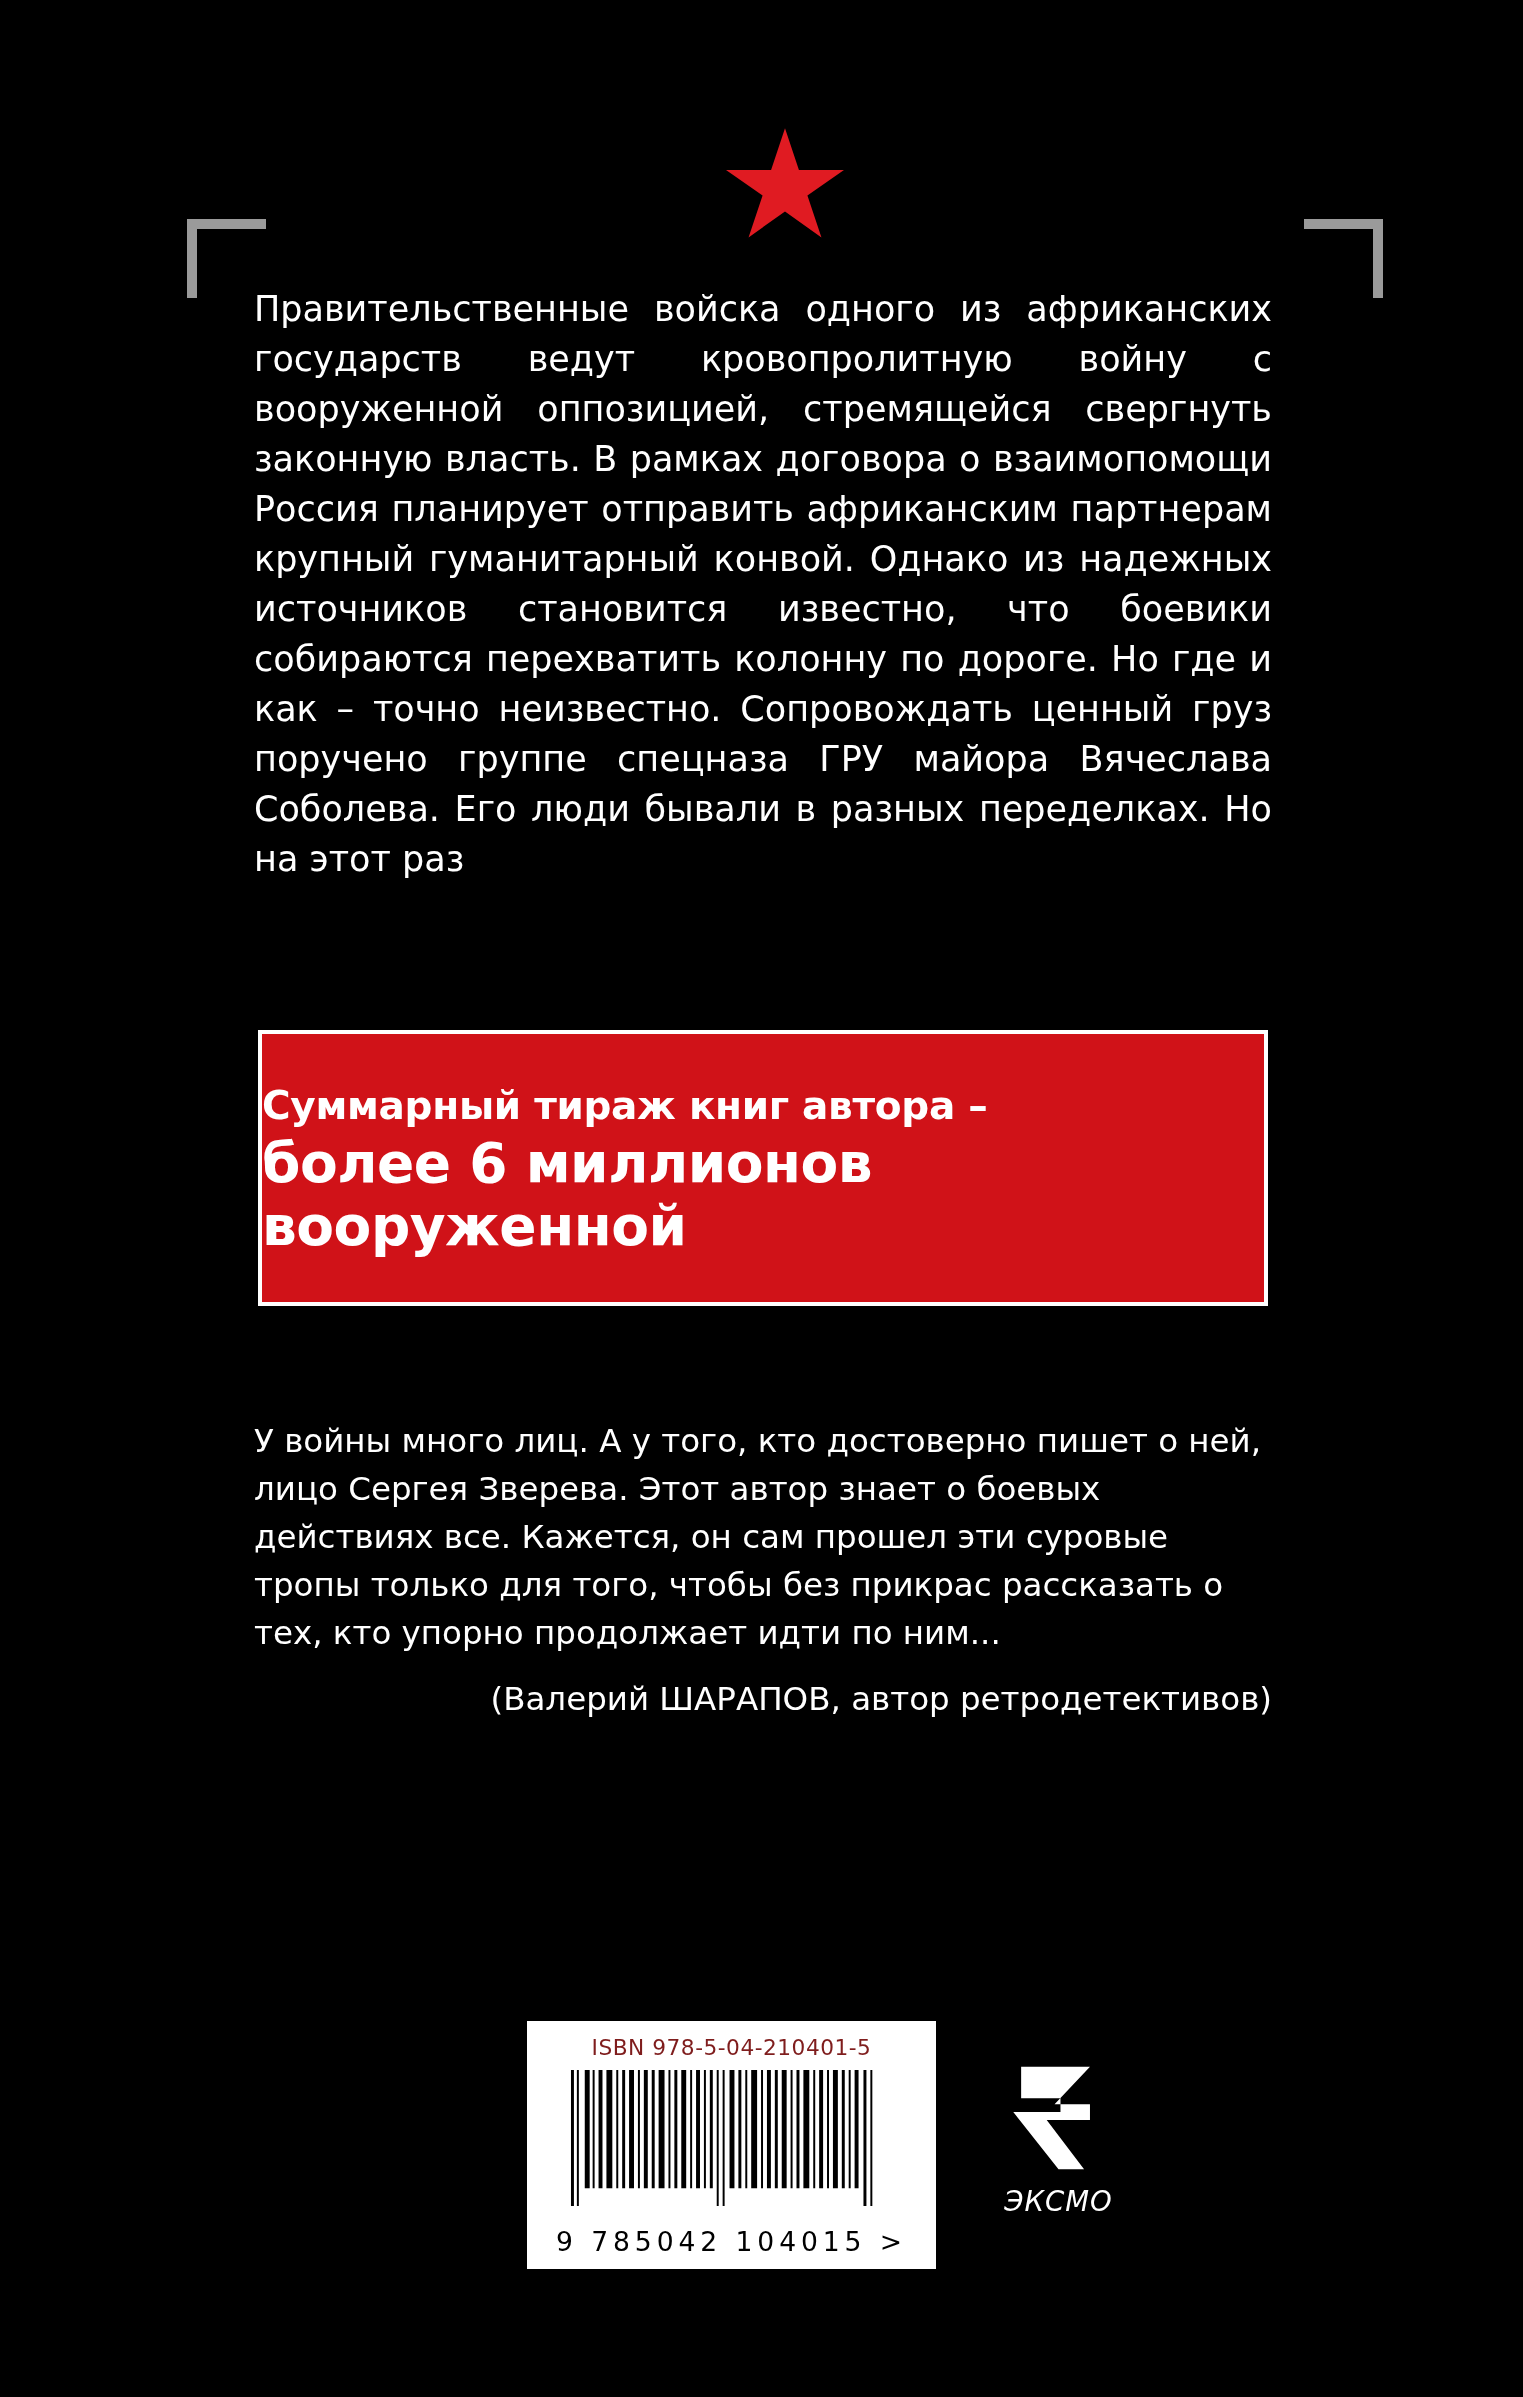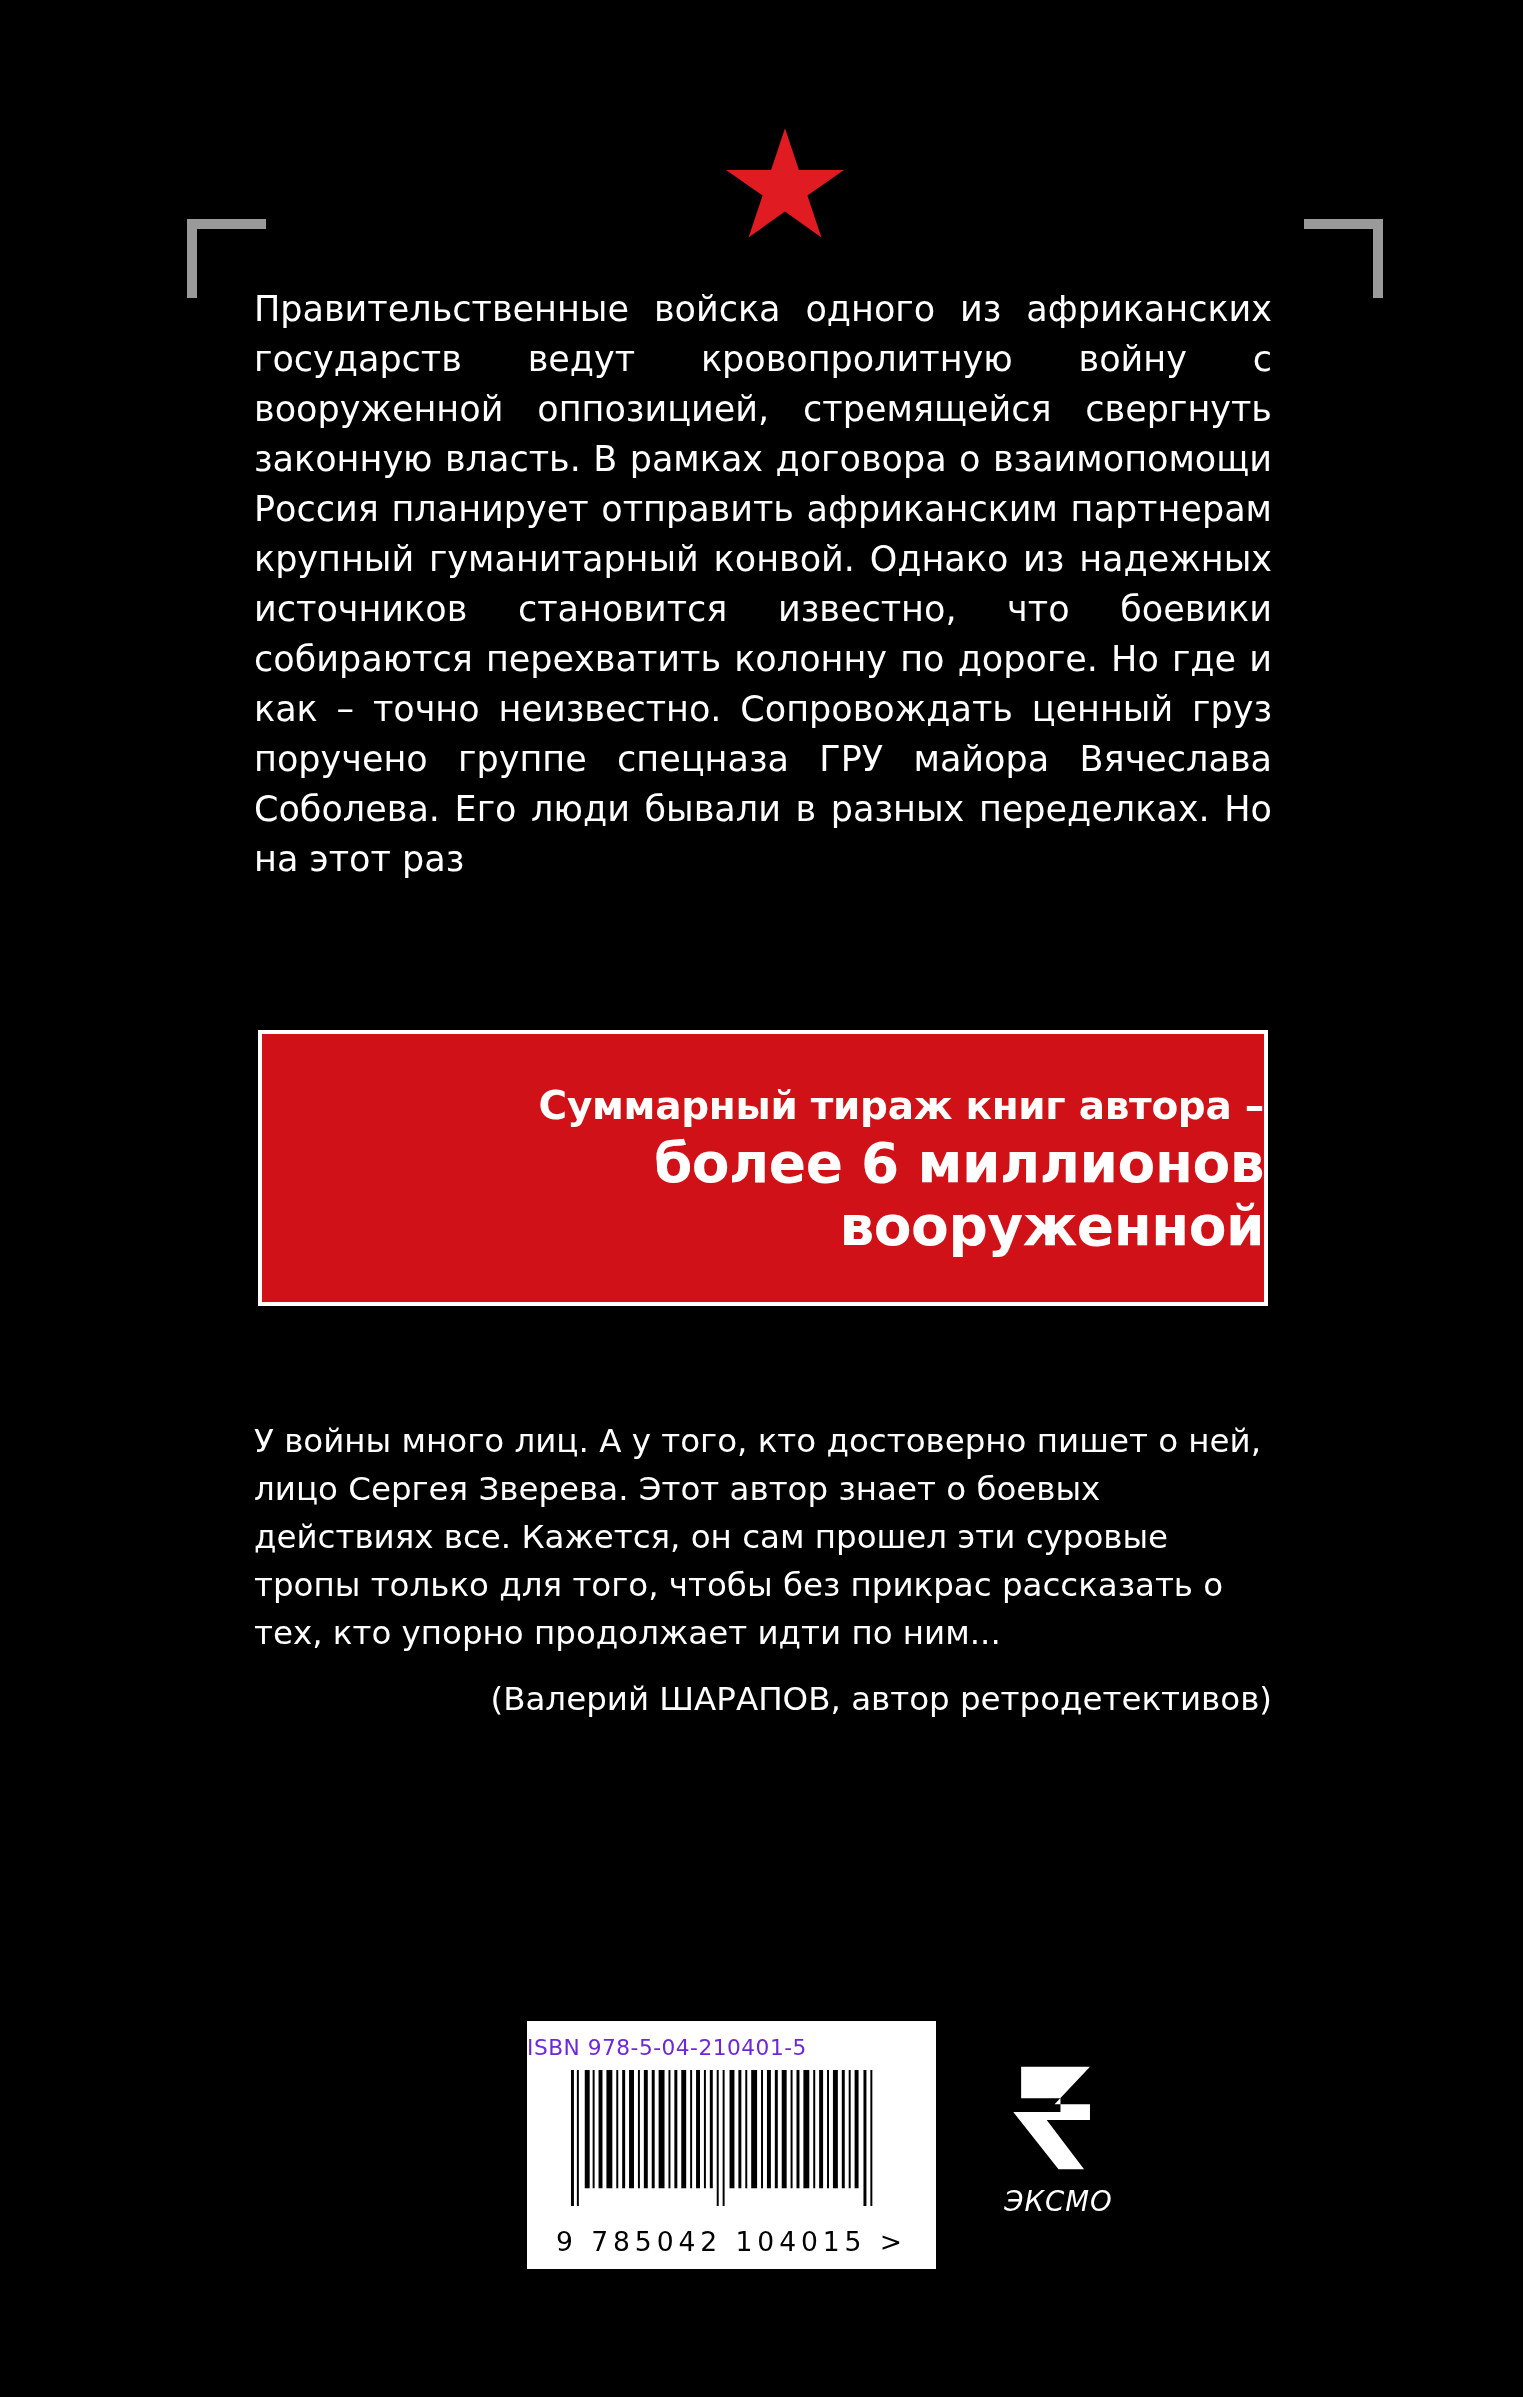--- a/index.html
+++ b/index.html
@@ -82,21 +82,21 @@
     position: absolute;
     left: 258px;
     top: 1030px;
     width: 1010px;
     height: 276px;
     background: #d01218;
     border: 4.9px solid #ffffff;
     box-sizing: border-box;
     display: flex;
     flex-direction: column;
-    align-items: flex-end;
+    align-items: flex-start;
     justify-content: center;
     color: #ffffff;
     text-align: center;
   }
   .promo .line1 {
     font-size: 39px;
     font-weight: bold;
     line-height: 53px;
     letter-spacing: -0.3px;
   }
@@ -136,23 +136,24 @@
     position: absolute;
     left: 527px;
     top: 2021px;
     width: 409px;
     height: 248px;
     background: #ffffff;
     box-sizing: border-box;
     padding-top: 13.8px;
   }
   .isbn-text {
+    text-align: center;
     font-family: "DejaVu Sans", sans-serif;
     font-size: 21.7px;
-    color: #6d28d9;
+    color: #7f1d1d;
     letter-spacing: 0.5px;
   }
   .bars {
     margin: 9.9px auto 0 auto;
     width: 325px;
     height: 136px;
     display: block;
   }
   .barcode-digits {
     position: absolute;

